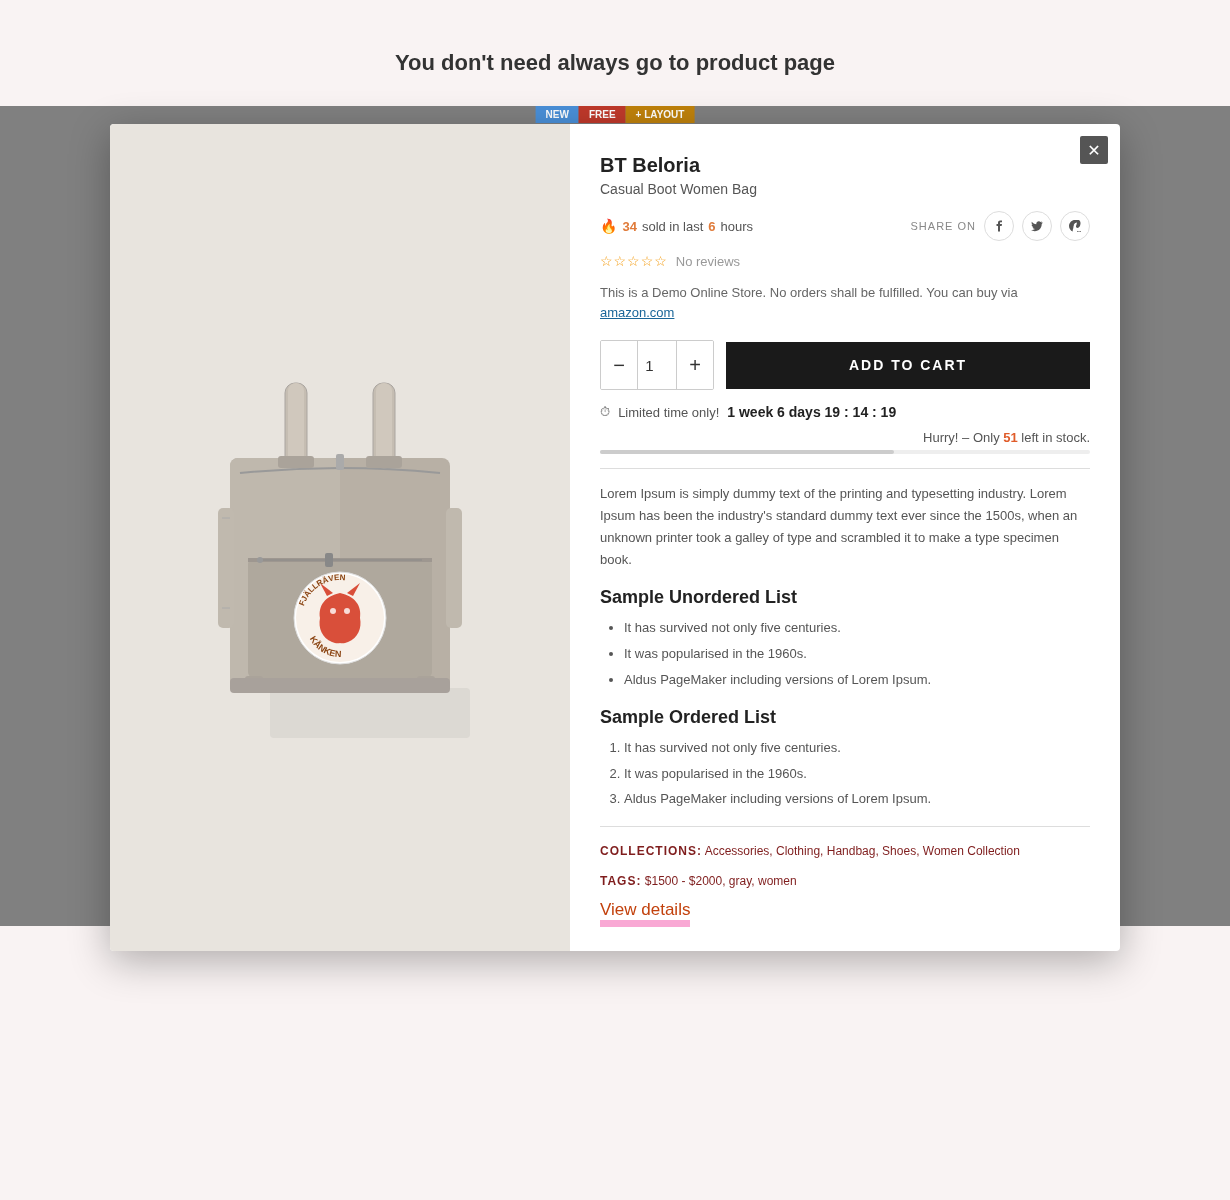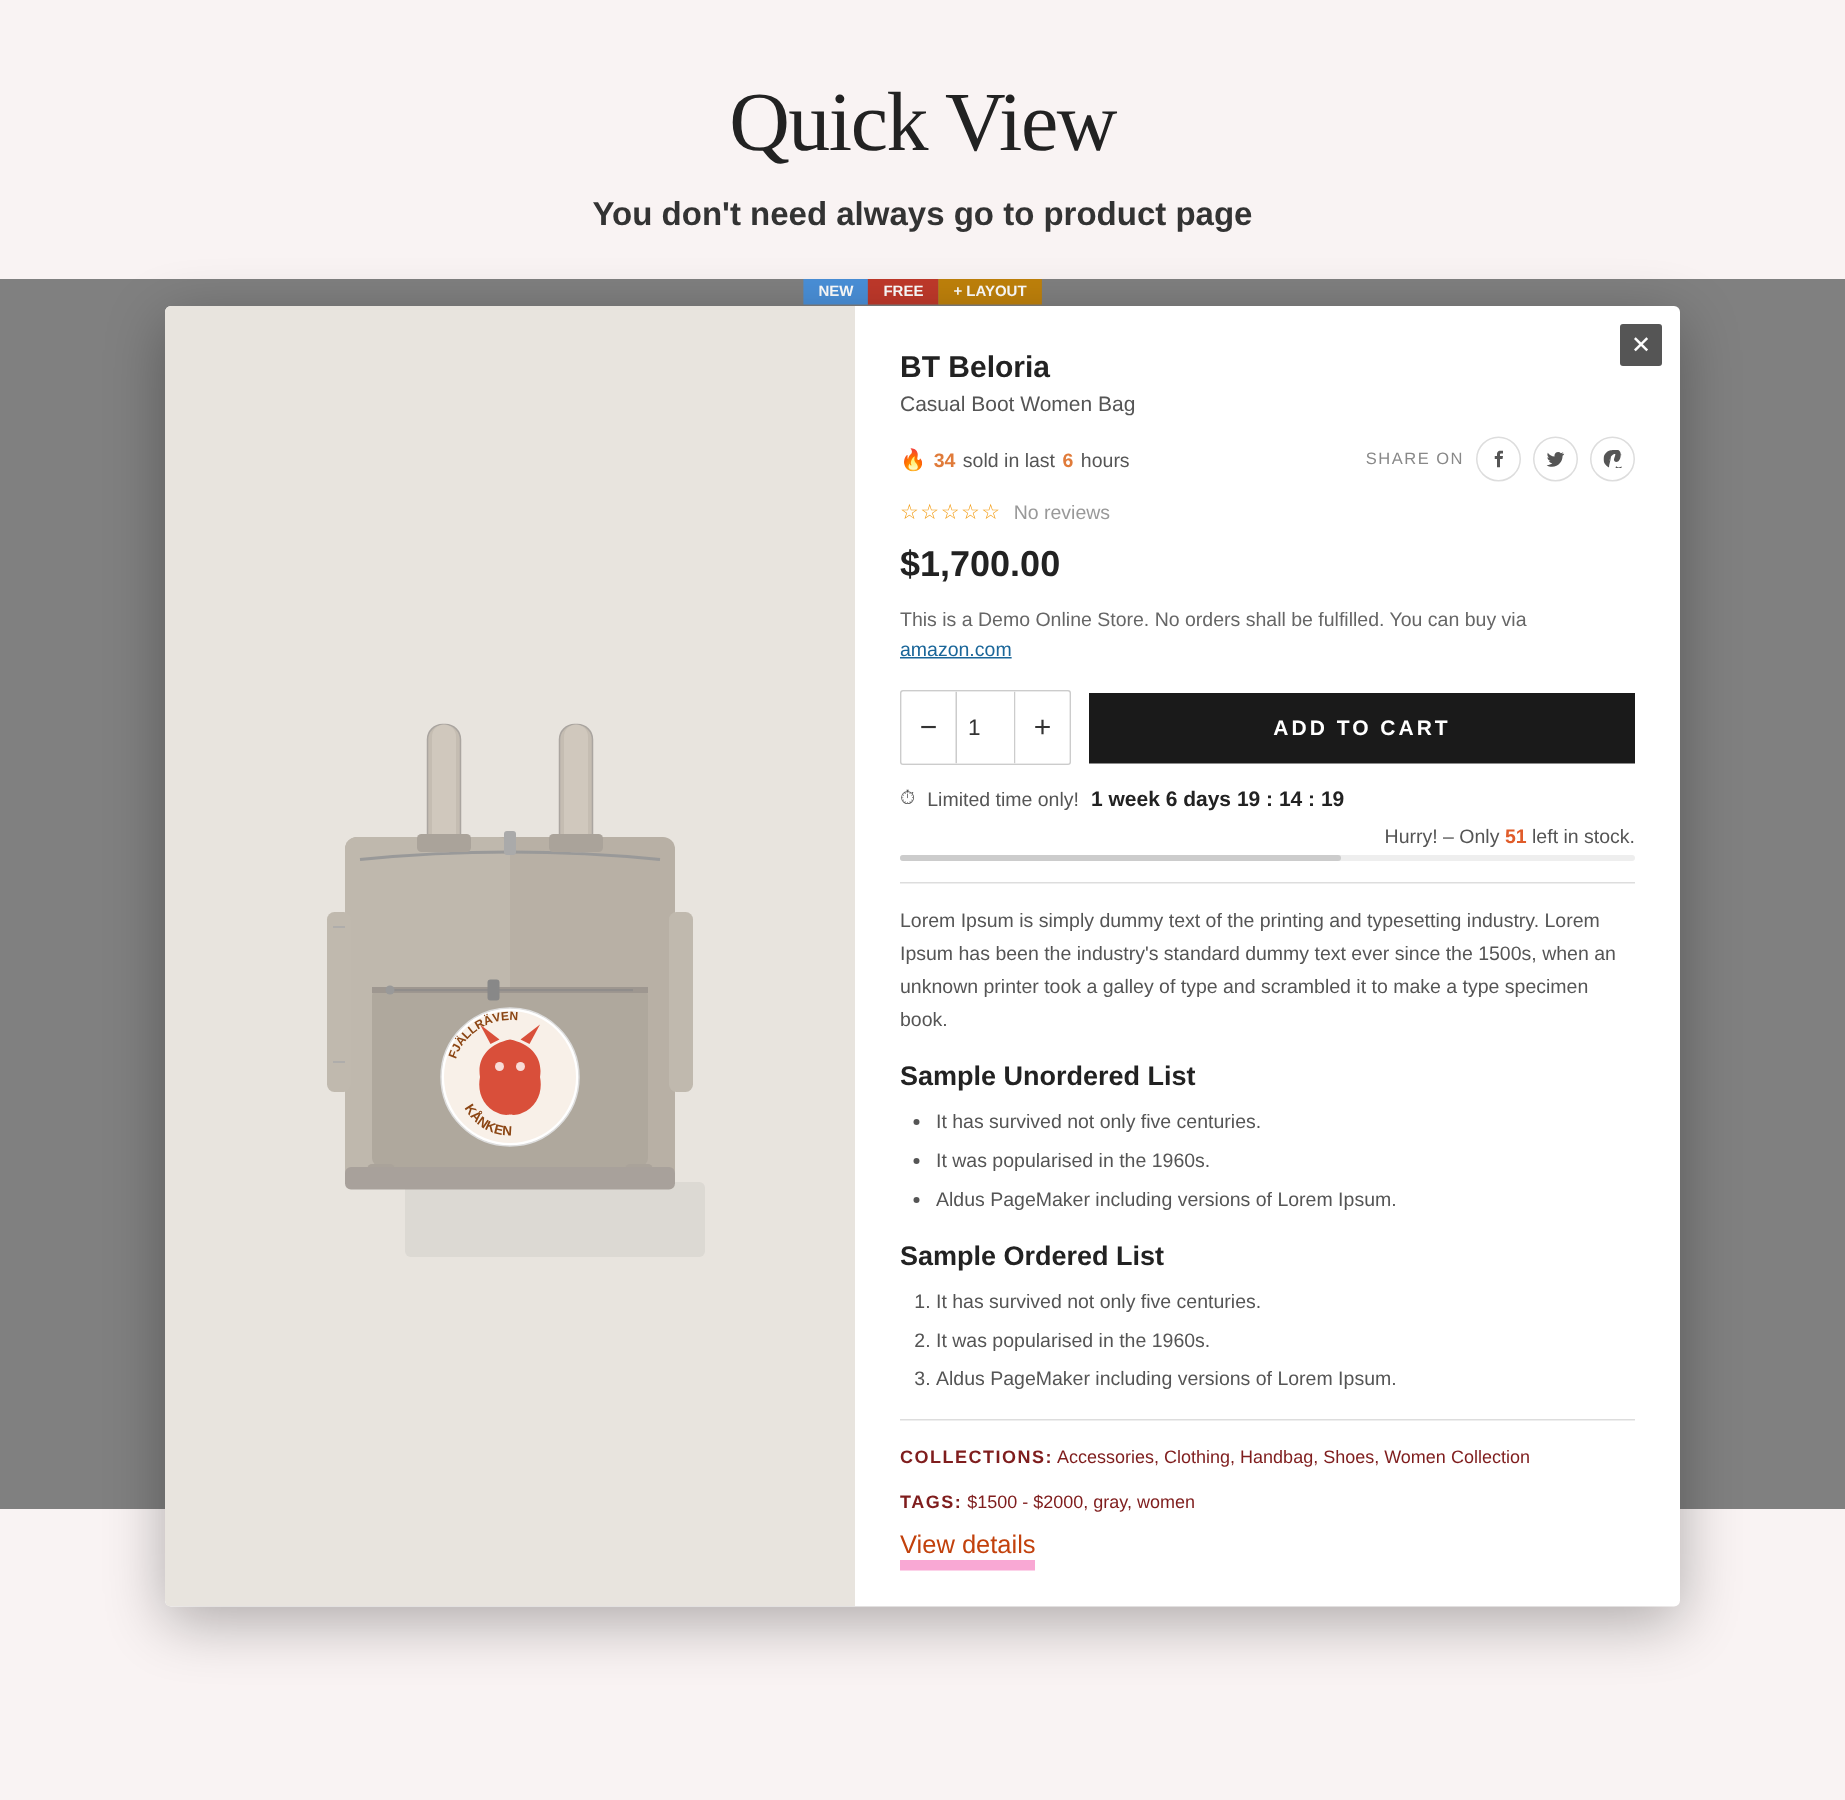--- a/index.html
+++ b/index.html
@@ -383,21 +383,20 @@
       color: #c2410c;
       border-bottom: 7px solid #f9a8d4;
       text-decoration: none;
       display: inline-block;
     }
   </style>
 </head>
 <body>
 
 <div class="page-header">
-  <h1 class="page-title">Quick View</h1>
   <p class="page-subtitle">You don't need always go to product page</p>
 </div>
 
 <div class="background-strip">
 
   <div class="tab-badges">
     <span class="tab-badge new">NEW</span>
     <span class="tab-badge free">FREE</span>
     <span class="tab-badge layout">+ LAYOUT</span>
   </div>
@@ -515,21 +514,20 @@
         </div>
       </div>
 
       
       <div class="rating-row">
         <span class="stars">☆☆☆☆☆</span>
         <span class="no-reviews">No reviews</span>
       </div>
 
       
-      <div class="price">$1,700.00</div>
 
       
       <p class="demo-notice">
         <span>This is a Demo Online Store. No orders shall be fulfilled. You can buy via</span> <a href="#">amazon.com</a>
       </p>
 
       
       <div class="add-to-cart-row">
         <div class="quantity-control">
           <button class="qty-btn">−</button>

